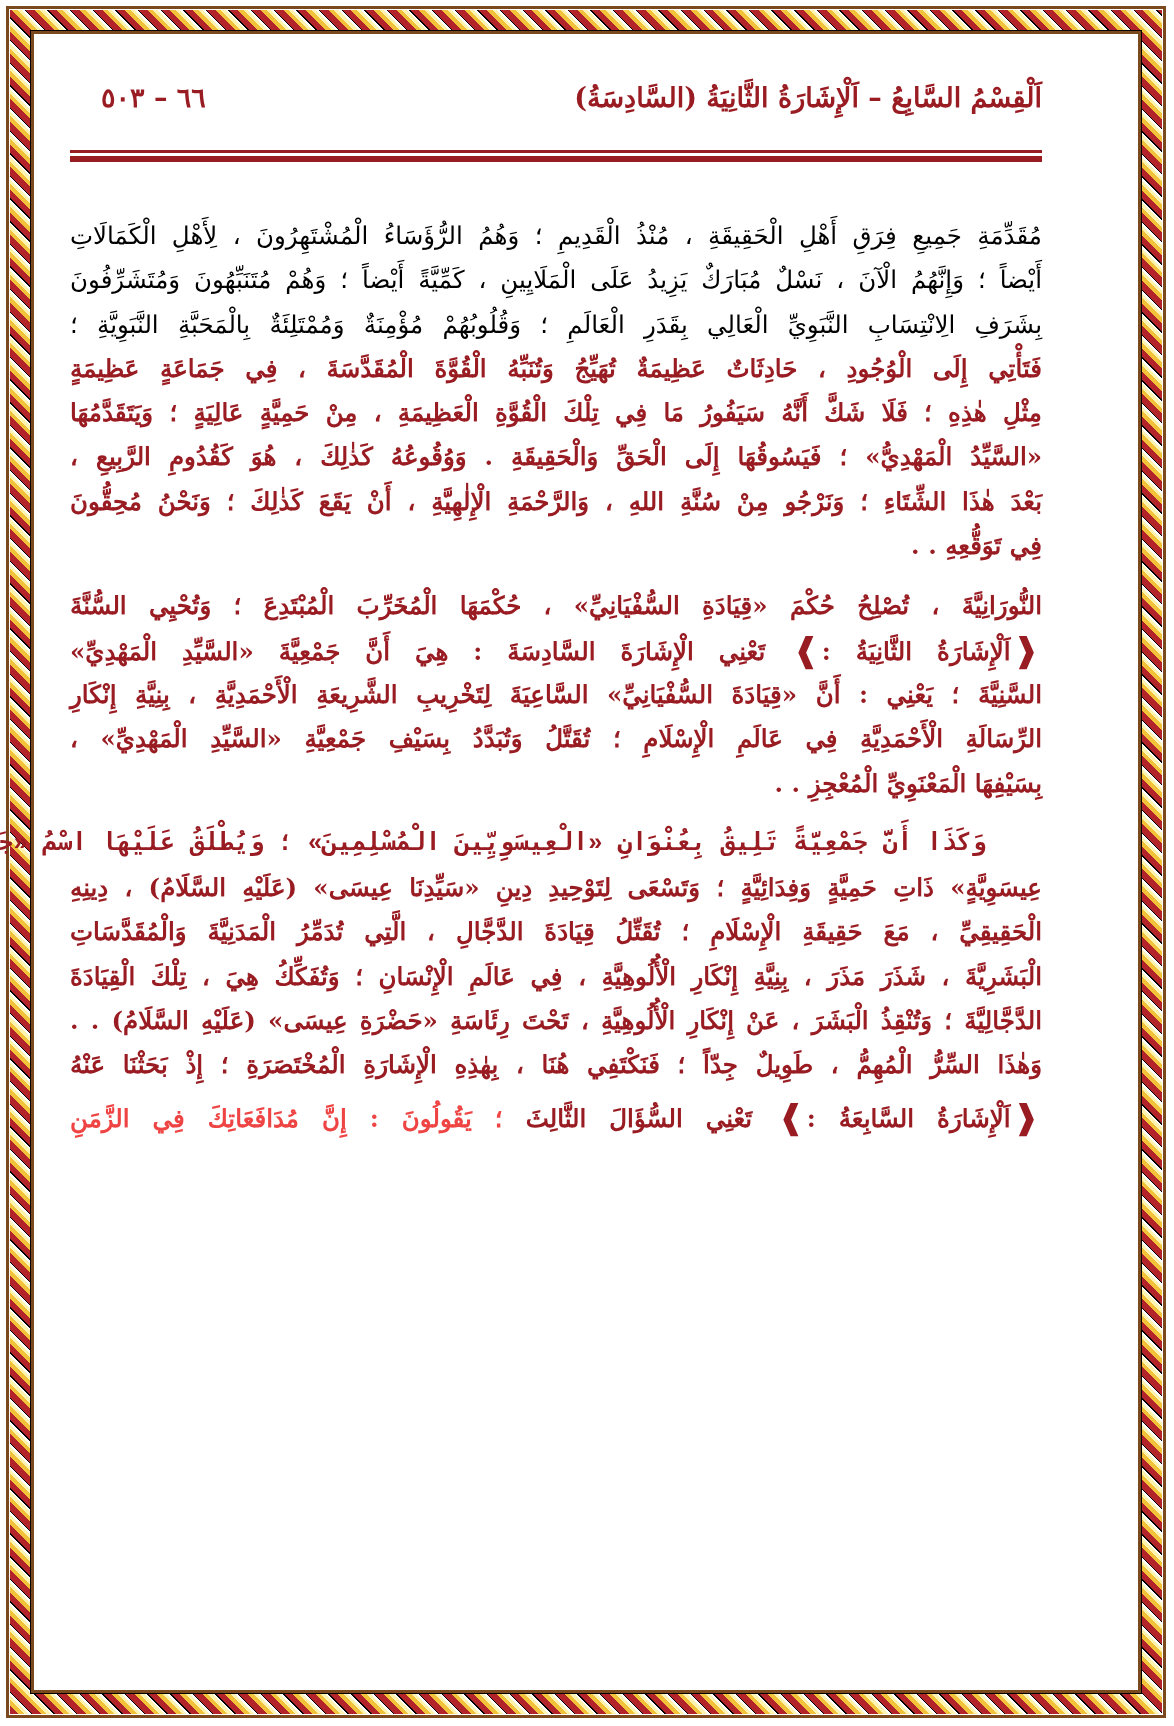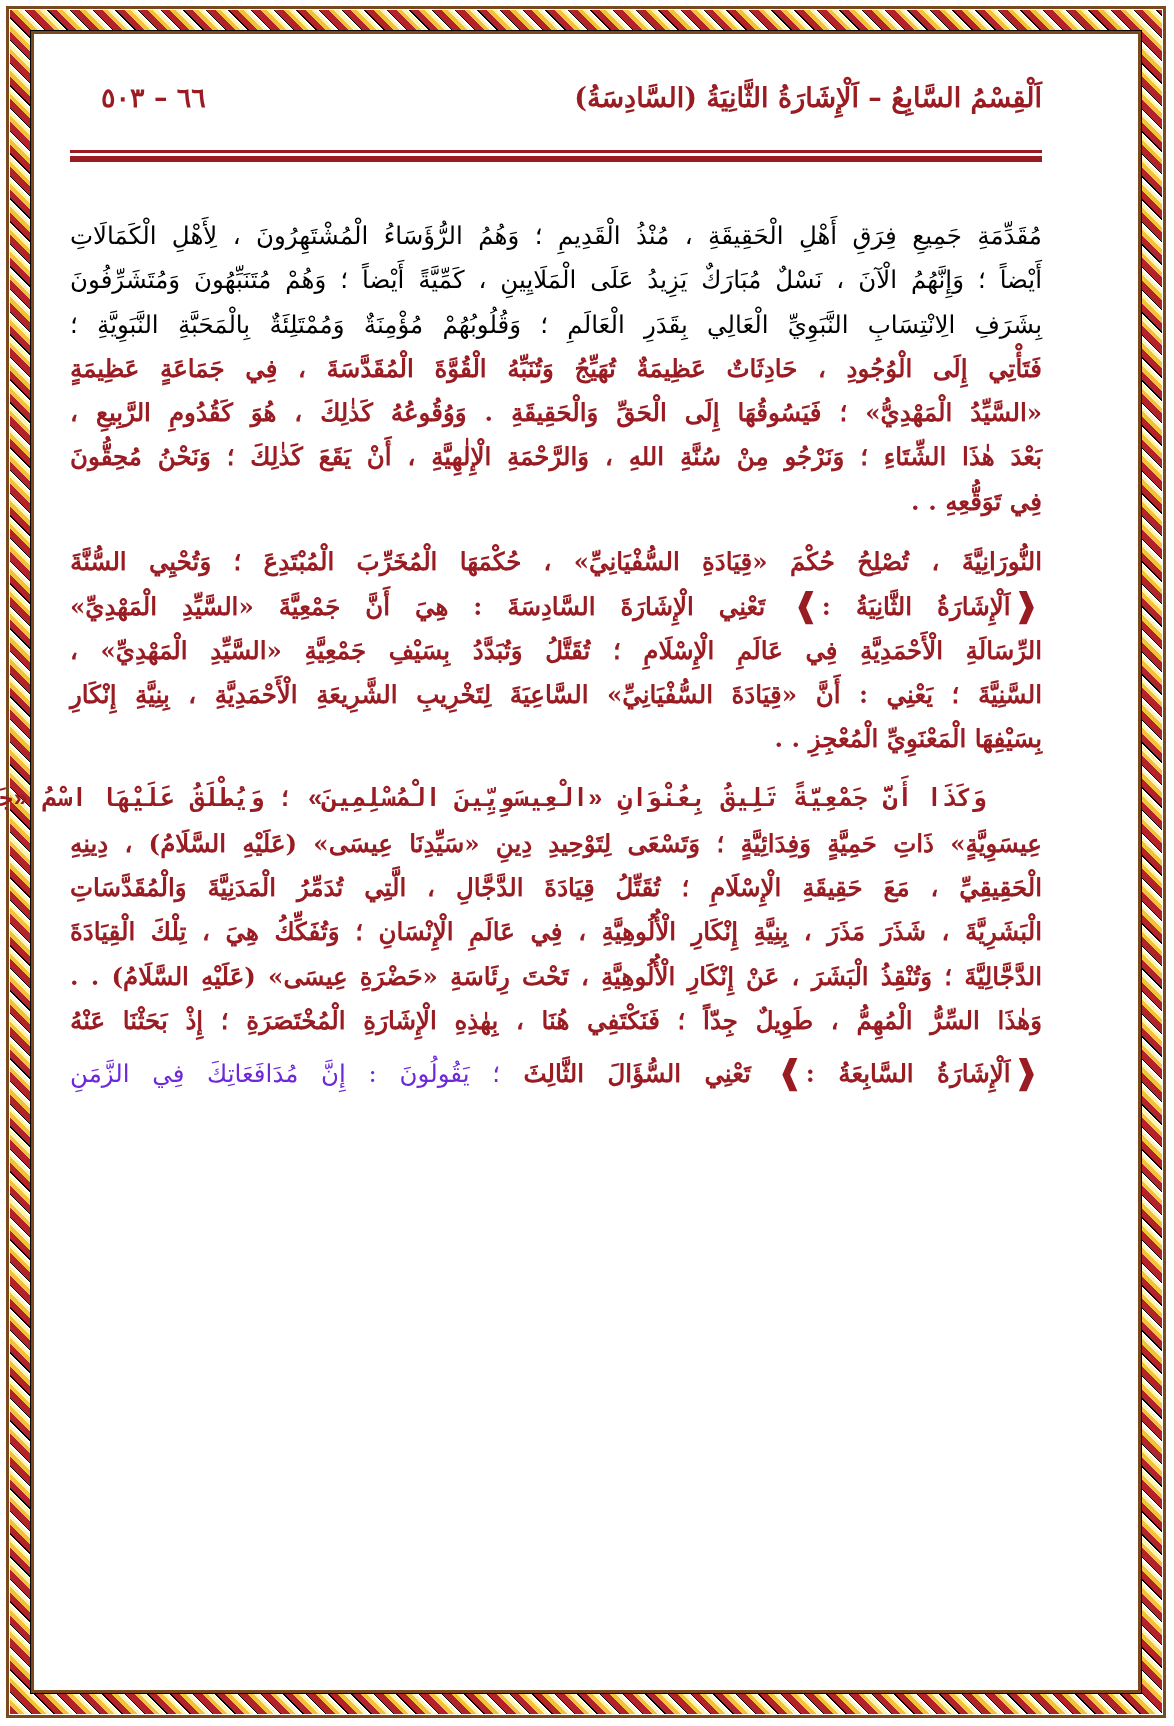--- a/index.html
+++ b/index.html
@@ -38,21 +38,21 @@
   .rule-thick { position:absolute; left:0; top:96px; width:972px; height:6px; background:#9a1c23; }
   .body { position:absolute; top:110px; left:0; width:972px;margin-top:44px; }
   .line {
     height:44.3px; line-height:44px; font-size:24.5px;
     text-align:justify; text-align-last:justify; white-space:nowrap;
     overflow:visible; color:#000;
   }
   .line.last { text-align-last:right; }
   .line.indent { padding-right:56px;font-family:Liberation Mono, monospace; }
   .red { color:#9a1c23; font-weight:bold; }
-  .blk { color:#6d28d9; font-weight:normal; }
+  .blk { color:#ef4444; font-weight:bold; }
   .gap { height:16px; }
   .orn {
     display:inline-block; color:#9a1c23; font-weight:bold; font-size:28px;
     transform:scaleY(1.15); margin:0 4px;
   }
 </style>
 </head>
 <body>
 
 <div class="frame-outer"></div>
@@ -67,35 +67,36 @@
   <div class="rule-thin"></div>
   <div class="rule-thick"></div>
 
   <div class="body">
 
     <div>
       <div class="line">مُقَدِّمَةِ جَمِيعِ فِرَقِ أَهْلِ الْحَقِيقَةِ ، مُنْذُ الْقَدِيمِ ؛ وَهُمُ الرُّؤَسَاءُ الْمُشْتَهِرُونَ ، لِأَهْلِ الْكَمَالَاتِ</div>
       <div class="line">أَيْضاً ؛ وَإِنَّهُمُ الْآنَ ، نَسْلٌ مُبَارَكٌ يَزِيدُ عَلَى الْمَلَايِينِ ، كَمِّيَّةً أَيْضاً ؛ وَهُمْ مُتَنَبِّهُونَ وَمُتَشَرِّفُونَ</div>
       <div class="line">بِشَرَفِ الِانْتِسَابِ النَّبَوِيِّ الْعَالِي بِقَدَرِ الْعَالَمِ ؛ وَقُلُوبُهُمْ مُؤْمِنَةٌ وَمُمْتَلِئَةٌ بِالْمَحَبَّةِ النَّبَوِيَّةِ ؛</div>
       <div class="line red">فَتَأْتِي إِلَى الْوُجُودِ ، حَادِثَاتٌ عَظِيمَةٌ تُهَيِّجُ وَتُنَبِّهُ الْقُوَّةَ الْمُقَدَّسَةَ ، فِي جَمَاعَةٍ عَظِيمَةٍ</div>
+      <div class="line red">مِثْلِ هٰذِهِ ؛ فَلَا شَكَّ أَنَّهُ سَيَفُورُ مَا فِي تِلْكَ الْقُوَّةِ الْعَظِيمَةِ ، مِنْ حَمِيَّةٍ عَالِيَةٍ ؛ وَيَتَقَدَّمُهَا</div>
       <div class="line red">«السَّيِّدُ الْمَهْدِيُّ» ؛ فَيَسُوقُهَا إِلَى الْحَقِّ وَالْحَقِيقَةِ . وَوُقُوعُهُ كَذٰلِكَ ، هُوَ كَقُدُومِ الرَّبِيعِ ،</div>
       <div class="line red">بَعْدَ هٰذَا الشِّتَاءِ ؛ وَنَرْجُو مِنْ سُنَّةِ اللهِ ، وَالرَّحْمَةِ الْإِلٰهِيَّةِ ، أَنْ يَقَعَ كَذٰلِكَ ؛ وَنَحْنُ مُحِقُّونَ</div>
       <div class="line red last">فِي تَوَقُّعِهِ . .</div>
     </div>
 
     <div class="gap"></div>
 
     <div>
       <div class="line red">النُّورَانِيَّةَ ، تُصْلِحُ حُكْمَ «قِيَادَةِ السُّفْيَانِيِّ» ، حُكْمَهَا الْمُخَرِّبَ الْمُبْتَدِعَ ؛ وَتُحْيِي السُّنَّةَ</div>
       <div class="line red">
         <span class="orn">❰</span><span>اَلْإِشَارَةُ الثَّانِيَةُ :</span><span class="orn">❱</span>
         <span>تَعْنِي الْإِشَارَةَ السَّادِسَةَ : هِيَ أَنَّ جَمْعِيَّةَ «السَّيِّدِ الْمَهْدِيِّ»</span>
       </div>
+      <div class="line red">السَّنِيَّةَ ؛ يَعْنِي : أَنَّ «قِيَادَةَ السُّفْيَانِيِّ» السَّاعِيَةَ لِتَخْرِيبِ الشَّرِيعَةِ الْأَحْمَدِيَّةِ ، بِنِيَّةِ إِنْكَارِ</div>
       <div class="line red">الرِّسَالَةِ الْأَحْمَدِيَّةِ فِي عَالَمِ الْإِسْلَامِ ؛ تُقَتَّلُ وَتُبَدَّدُ بِسَيْفِ جَمْعِيَّةِ «السَّيِّدِ الْمَهْدِيِّ» ،</div>
-      <div class="line red">السَّنِيَّةَ ؛ يَعْنِي : أَنَّ «قِيَادَةَ السُّفْيَانِيِّ» السَّاعِيَةَ لِتَخْرِيبِ الشَّرِيعَةِ الْأَحْمَدِيَّةِ ، بِنِيَّةِ إِنْكَارِ</div>
       <div class="line red last">بِسَيْفِهَا الْمَعْنَوِيِّ الْمُعْجِزِ . .</div>
     </div>
 
     <div class="gap"></div>
 
     <div>
       <div class="line red indent">وَكَذَا أَنَّ جَمْعِيَّةً تَلِيقُ بِعُنْوَانِ «الْعِيسَوِيِّينَ الْمُسْلِمِينَ» ؛ وَيُطْلَقُ عَلَيْهَا اسْمُ «جَمَاعَةٍ</div>
       <div class="line red">عِيسَوِيَّةٍ» ذَاتِ حَمِيَّةٍ وَفِدَائِيَّةٍ ؛ وَتَسْعَى لِتَوْحِيدِ دِينِ «سَيِّدِنَا عِيسَى» (عَلَيْهِ السَّلَامُ) ، دِينِهِ</div>
       <div class="line red">الْحَقِيقِيِّ ، مَعَ حَقِيقَةِ الْإِسْلَامِ ؛ تُقَتِّلُ قِيَادَةَ الدَّجَّالِ ، الَّتِي تُدَمِّرُ الْمَدَنِيَّةَ وَالْمُقَدَّسَاتِ</div>
       <div class="line red">الْبَشَرِيَّةَ ، شَذَرَ مَذَرَ ، بِنِيَّةِ إِنْكَارِ الْأُلُوهِيَّةِ ، فِي عَالَمِ الْإِنْسَانِ ؛ وَتُفَكِّكُ هِيَ ، تِلْكَ الْقِيَادَةَ</div>

